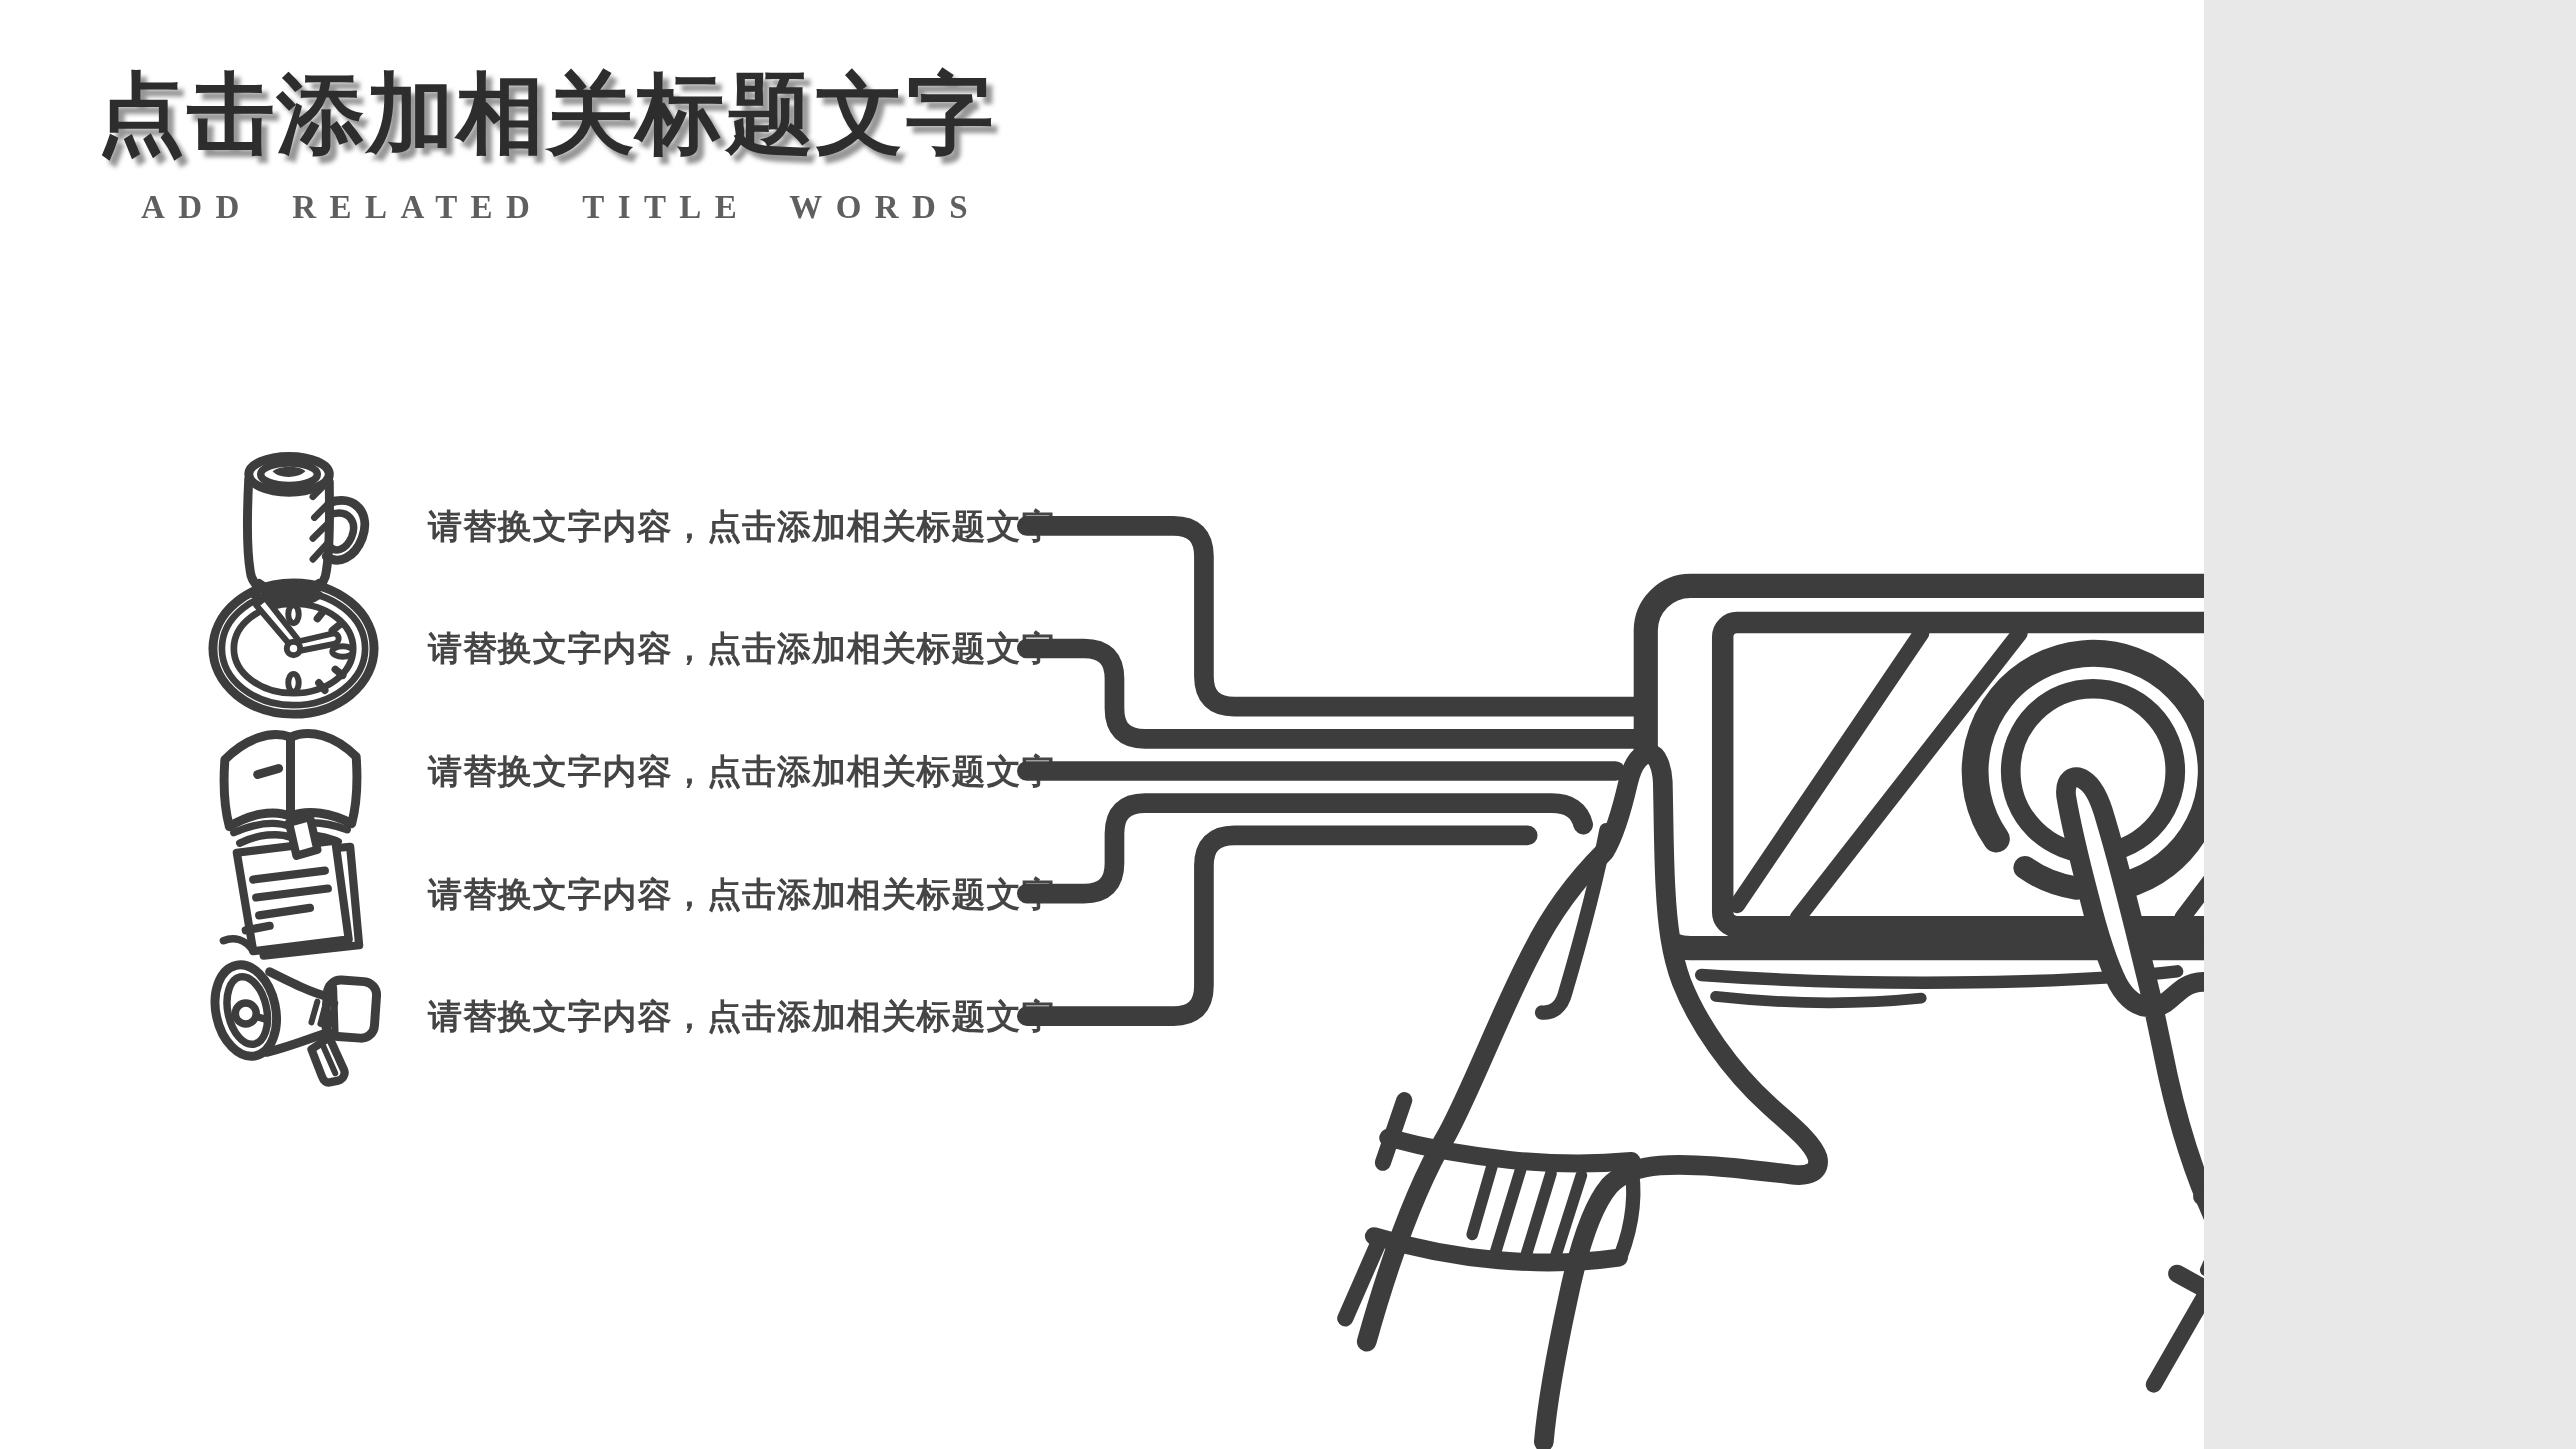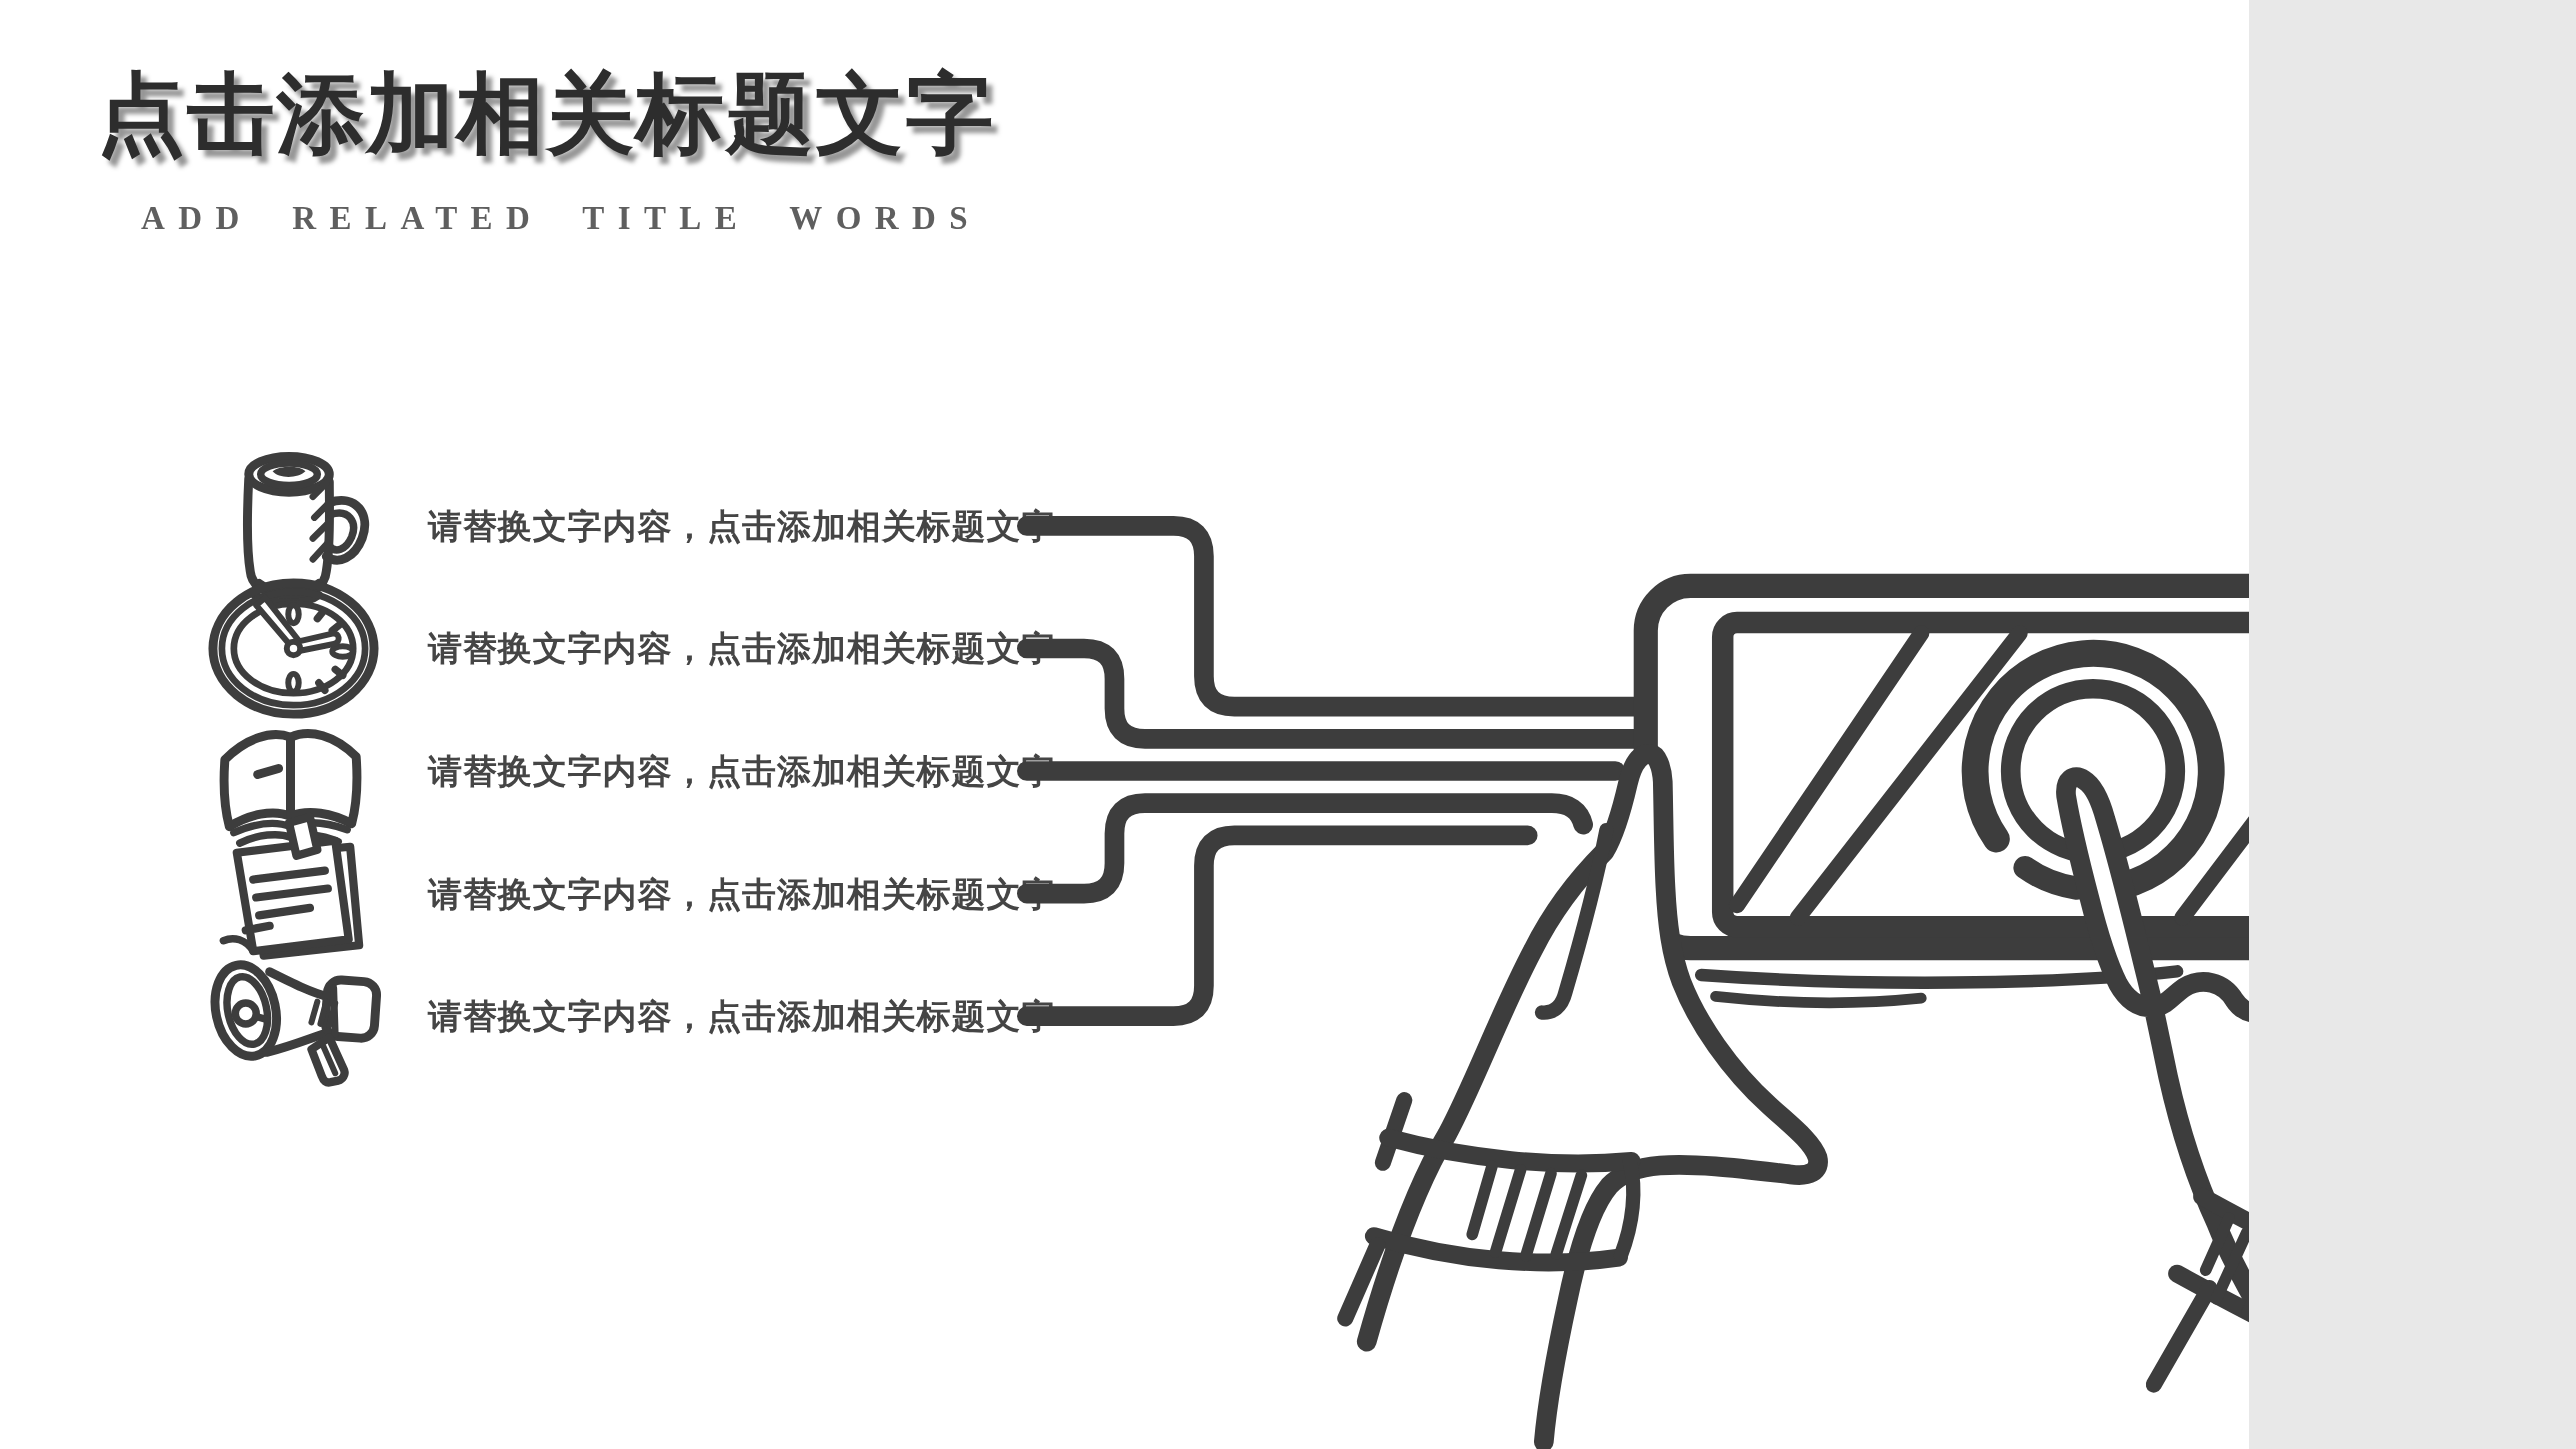--- a/index.html
+++ b/index.html
@@ -1,30 +1,30 @@
 <!DOCTYPE html>
 <html style="--ink: #3d3d3d; --title: #2d2d2d; --subtitle: #5f5f5f; --label: #454545; --background: #ffffff;font-size:14.3px"><head>
 <meta charset="utf-8">
 <style>
   :root{
     --ink:#3d3d3d; --title:#2d2d2d; --subtitle:#5f5f5f; --label:#454545; --background:#ffffff;
   }
   html,body{margin:0;padding:0;}
   body{font-family:"Liberation Sans","DejaVu Sans",sans-serif;background:#e8e8e8;}
-  .slide{position:relative;width:2204px;height:1449px;background:var(--background);overflow:hidden;padding-left:45px;}
+  .slide{position:relative;width:2204px;height:1449px;background:var(--background);overflow:hidden;}
 
   .page-title{
     position:absolute;left:97px;top:55px;margin:0;
     font-family:"Liberation Serif","DejaVu Serif",serif;
     font-size:88px;font-weight:bold;letter-spacing:1.8px;color:var(--title);
     text-shadow:6.3px 7.2px 4.5px rgba(45,45,45,0.50);
     white-space:nowrap;
   }
   .page-subtitle{
-    position:absolute;left:141px;top:200px;margin:0;
+    position:absolute;left:141px;top:189px;margin:0;
     font-family:"Liberation Serif","DejaVu Serif",serif;
     font-size:33px;font-weight:bold;color:var(--subtitle);
     letter-spacing:13.4px;word-spacing:18px;white-space:nowrap;
   }
 
   .row{position:absolute;left:0;width:1073px;height:0;}
   .row .icon-wrap{position:absolute;left:204px;top:-89px;width:179px;height:179px;}
   .row .label{
     position:absolute;left:428px;top:-26px;height:52px;line-height:52px;
     font-size:34px;font-weight:bold;color:var(--label);letter-spacing:0.9px;white-space:nowrap;

